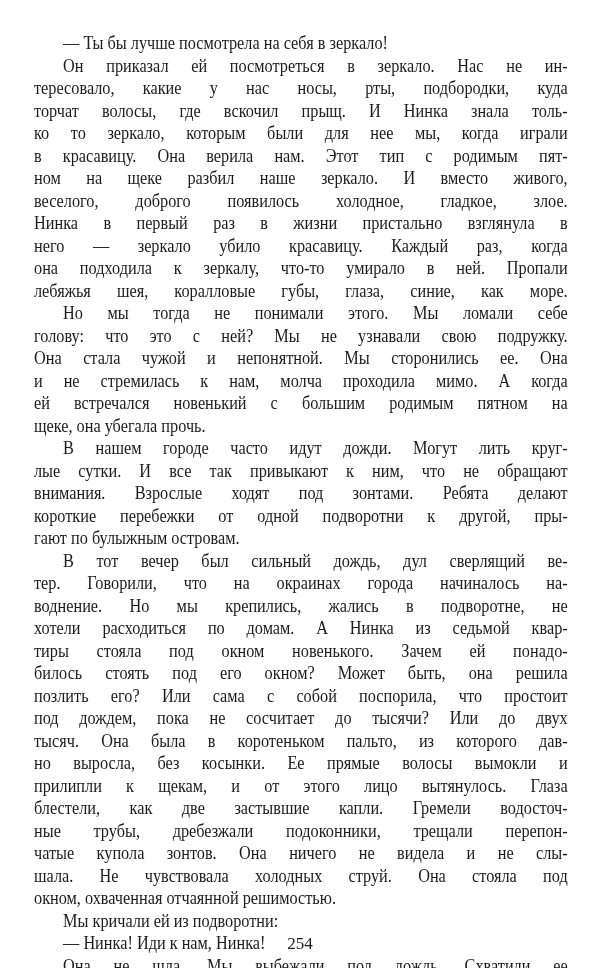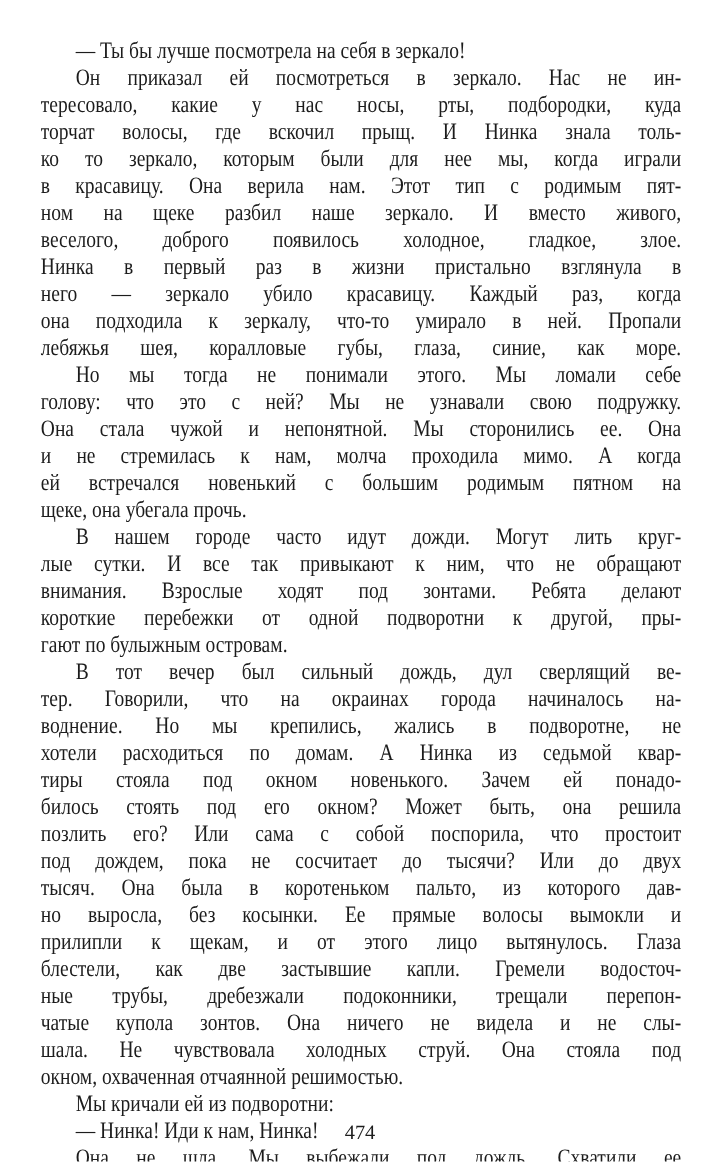--- a/index.html
+++ b/index.html
@@ -63,13 +63,13 @@
     <span class="line">прилипли к щекам, и от этого лицо вытянулось. Глаза</span>
     <span class="line">блестели, как две застывшие капли. Гремели водосточ-</span>
     <span class="line">ные трубы, дребезжали подоконники, трещали перепон-</span>
     <span class="line">чатые купола зонтов. Она ничего не видела и не слы-</span>
     <span class="line">шала. Не чувствовала холодных струй. Она стояла под</span>
     <span class="line last">окном, охваченная отчаянной решимостью.</span>
     <span class="line indent last">Мы кричали ей из подворотни:</span>
     <span class="line indent last">— Нинка! Иди к нам, Нинка!</span>
     <span class="line indent">Она не шла. Мы выбежали под дождь. Схватили ее</span>
   </div>
-<div class="pagenum">474</div>
+<div class="pagenum">254</div>
 
 </body></html>

